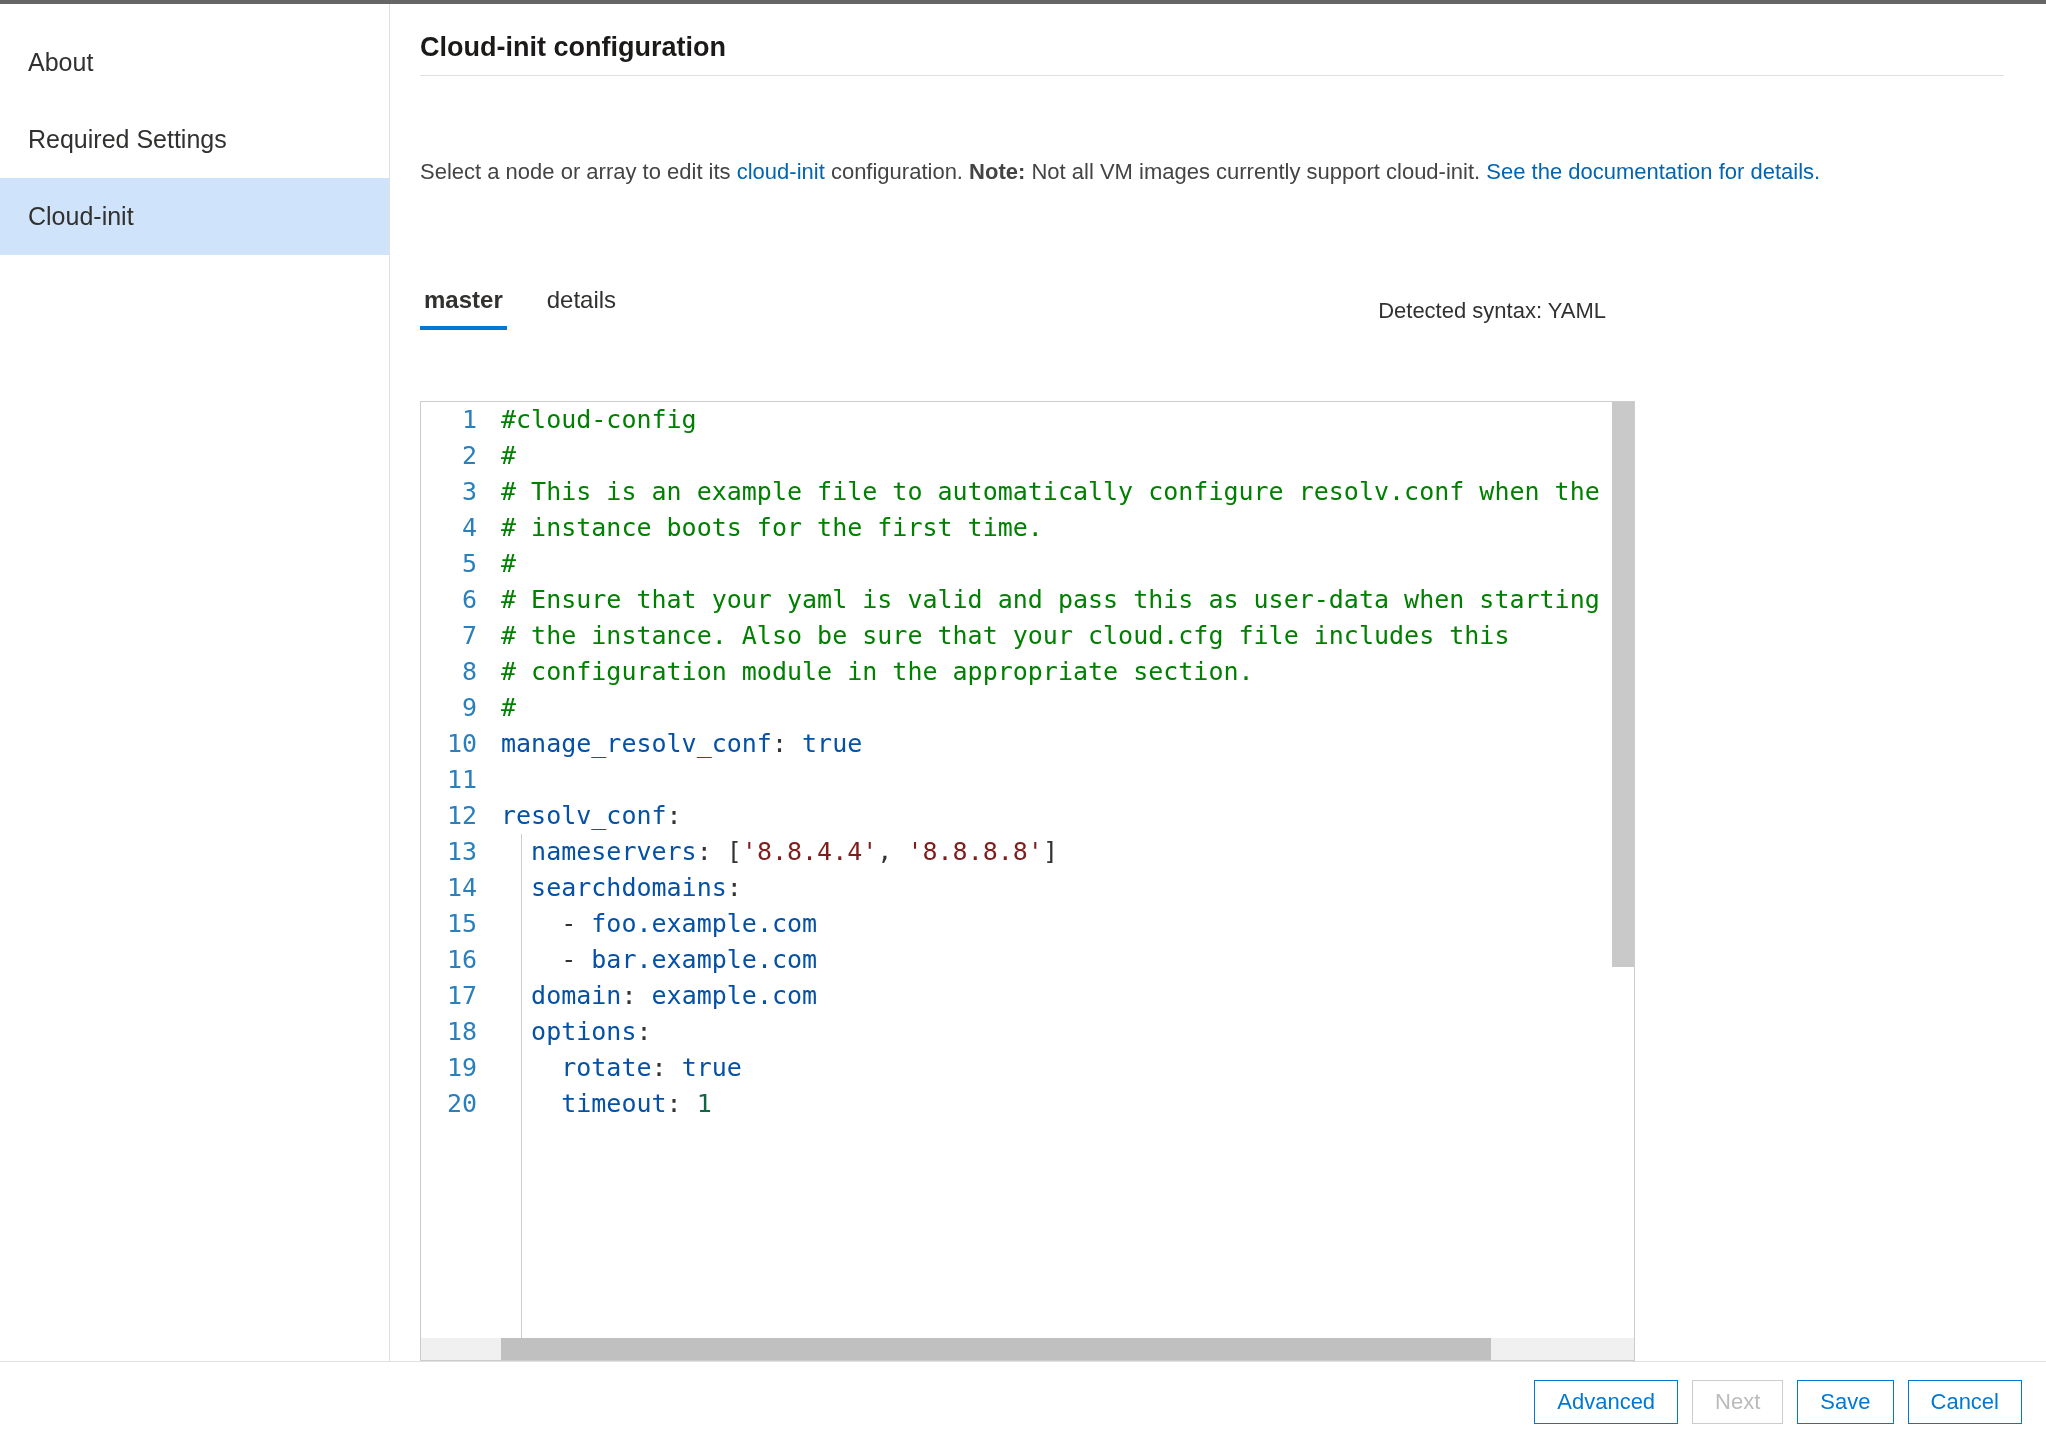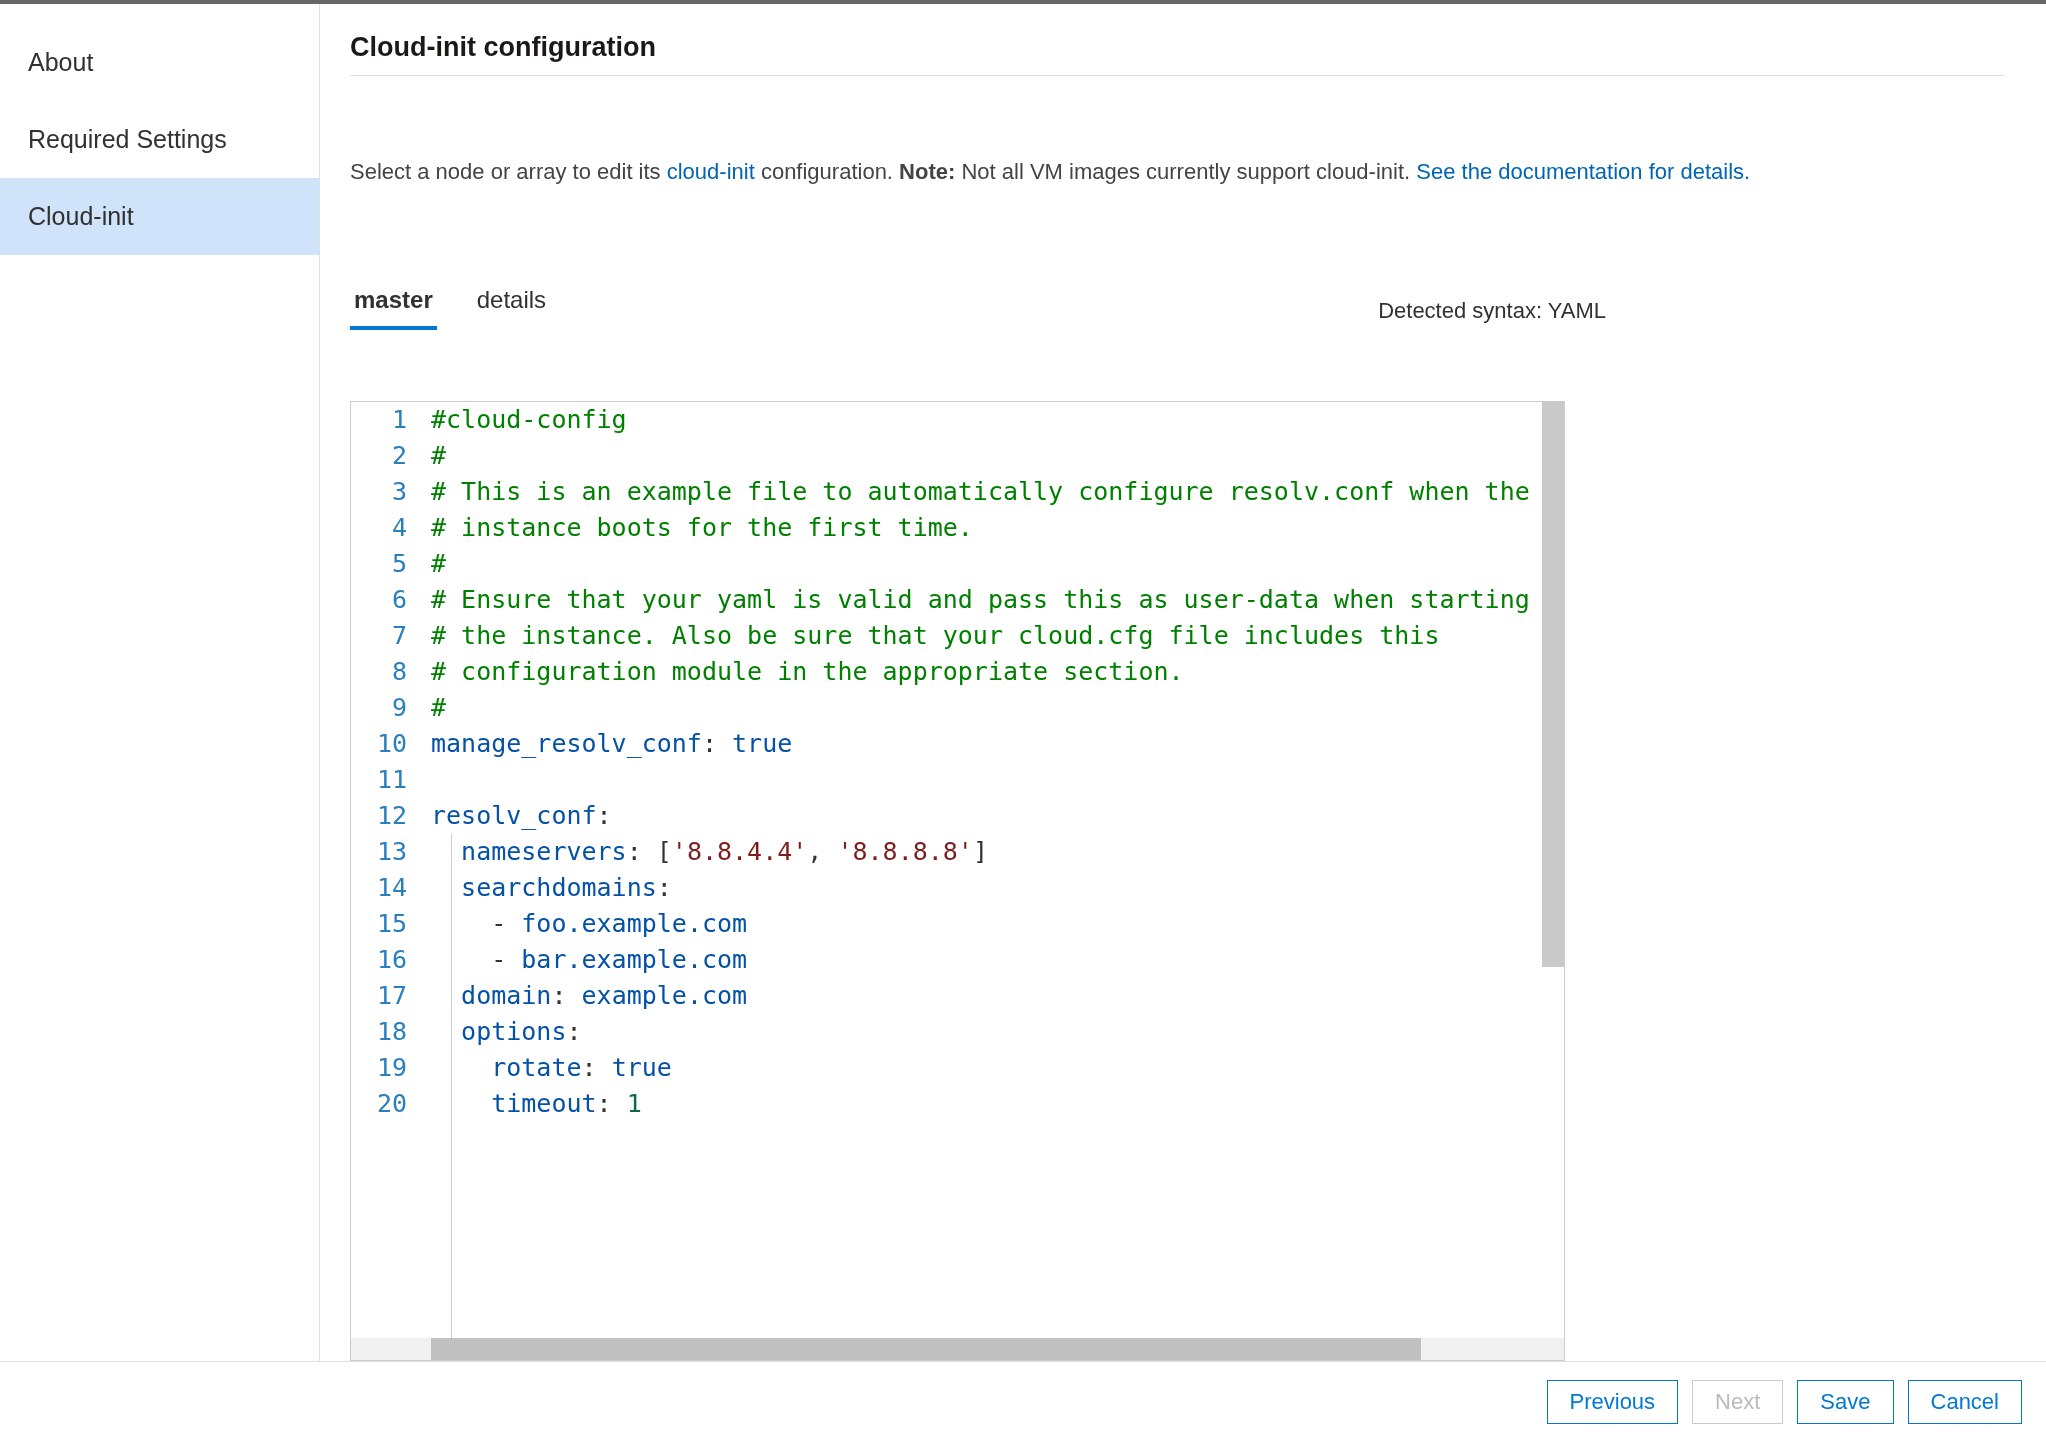--- a/index.html
+++ b/index.html
@@ -37,21 +37,21 @@
       border: none;
       padding: 4px 8px;
       line-height: 1;
     }
     .dialog-body {
       flex: 1;
       display: flex;
       overflow: hidden;
     }
     .sidebar {
-      width: 320px;
+      width: 390px;
       border-right: 1px solid #e0e0e0;
       padding-top: 20px;
     }
     .sidebar-item {
       padding: 24px 28px;
       font-size: 25px;
       color: #323130;
       cursor: pointer;
     }
     .sidebar-item.active {
@@ -256,19 +256,19 @@
         </div>
         <div class="hscroll">
           <div class="hscroll-thumb"></div>
         </div>
       </div>
     </div>
 
   </div>
 
   <div class="dialog-footer">
-    <button class="btn">Previous</button>
+    <button class="btn">Advanced</button>
     <button class="btn disabled">Next</button>
     <button class="btn">Save</button>
     <button class="btn">Cancel</button>
   </div>
 
 </div>
 
 </body></html>

